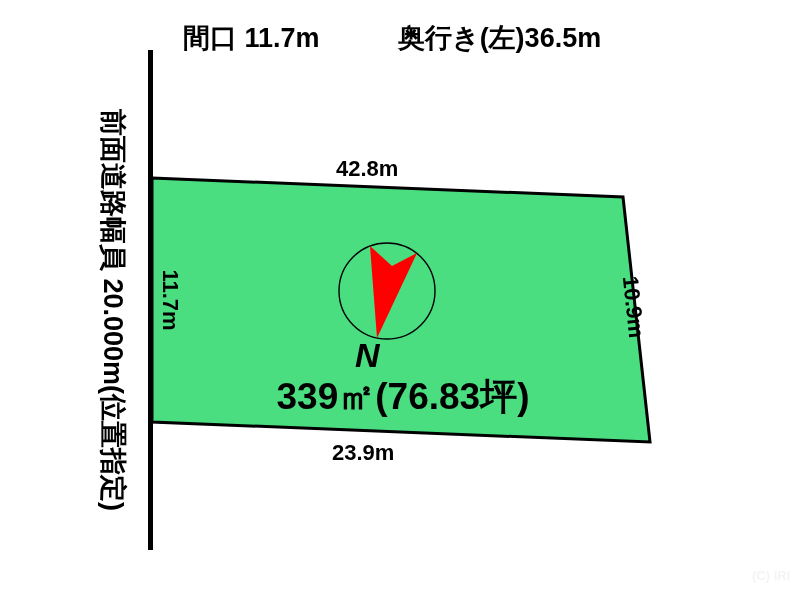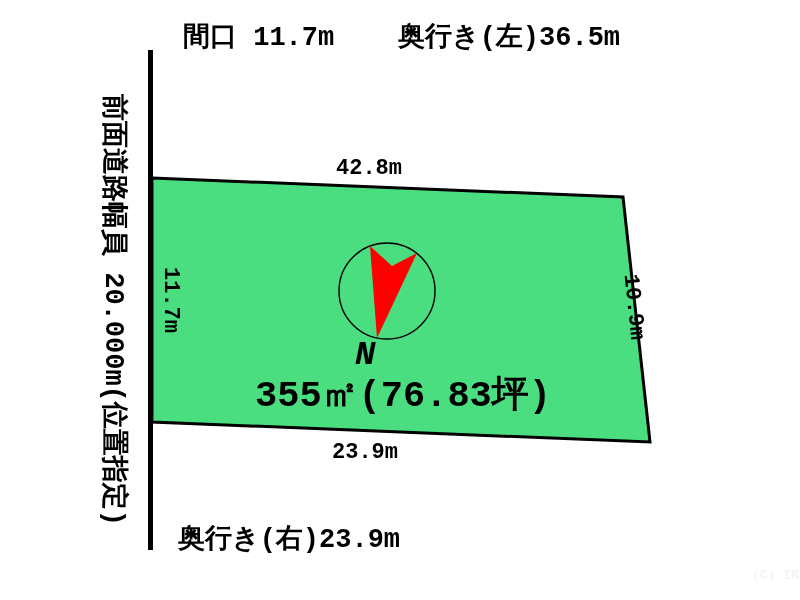--- a/index.html
+++ b/index.html
@@ -1,21 +1,21 @@
 <!DOCTYPE html>
 <html><head>
 <meta charset="utf-8">
 <style>
   html,body{margin:0;padding:0;background:#fff;}
   .canvas{
     position:relative;
     width:800px;height:600px;
     background:#ffffff;
     overflow:hidden;
-    font-family:Liberation Mono, monospace;
+    font-family:Liberation Sans, sans-serif;
     font-weight:bold;
     color:#000;
   }
   .geo{position:absolute;left:0;top:0;}
   .lbl{
     position:absolute;
     white-space:nowrap;
     line-height:1;
     letter-spacing:0px;
   }
@@ -54,19 +54,18 @@
   <div class="lbl lbl-title" style="left:398px;top:25px;">奥行き(左)36.5m</div>
 
   <div class="lbl lbl-title rot90" style="left:112px;top:310px;">前面道路幅員 20.000m(位置指定)</div>
 
   <div class="lbl lbl-dim" style="left:336px;top:158px;">42.8m</div>
   <div class="lbl lbl-dim rot90" style="left:170px;top:300px;">11.7m</div>
   <div class="lbl lbl-dim rot84" style="left:633px;top:307px;">10.9m</div>
   <div class="lbl lbl-dim" style="left:332px;top:442px;">23.9m</div>
 
   <div class="lbl north-letter" style="left:355px;top:338px;">N</div>
-  <div class="lbl area-label center-anchor" style="left:403px;top:396px;">355㎡(76.83坪)</div>
+  <div class="lbl area-label center-anchor" style="left:403px;top:396px;">339㎡(76.83坪)</div>
 
-  <div class="lbl lbl-title" style="left:178px;top:527px;">奥行き(右)23.9m</div>
 
   <div class="lbl watermark" style="left:752px;top:569px;">(C) IRI</div>
 
 </div>
 
 </body></html>

